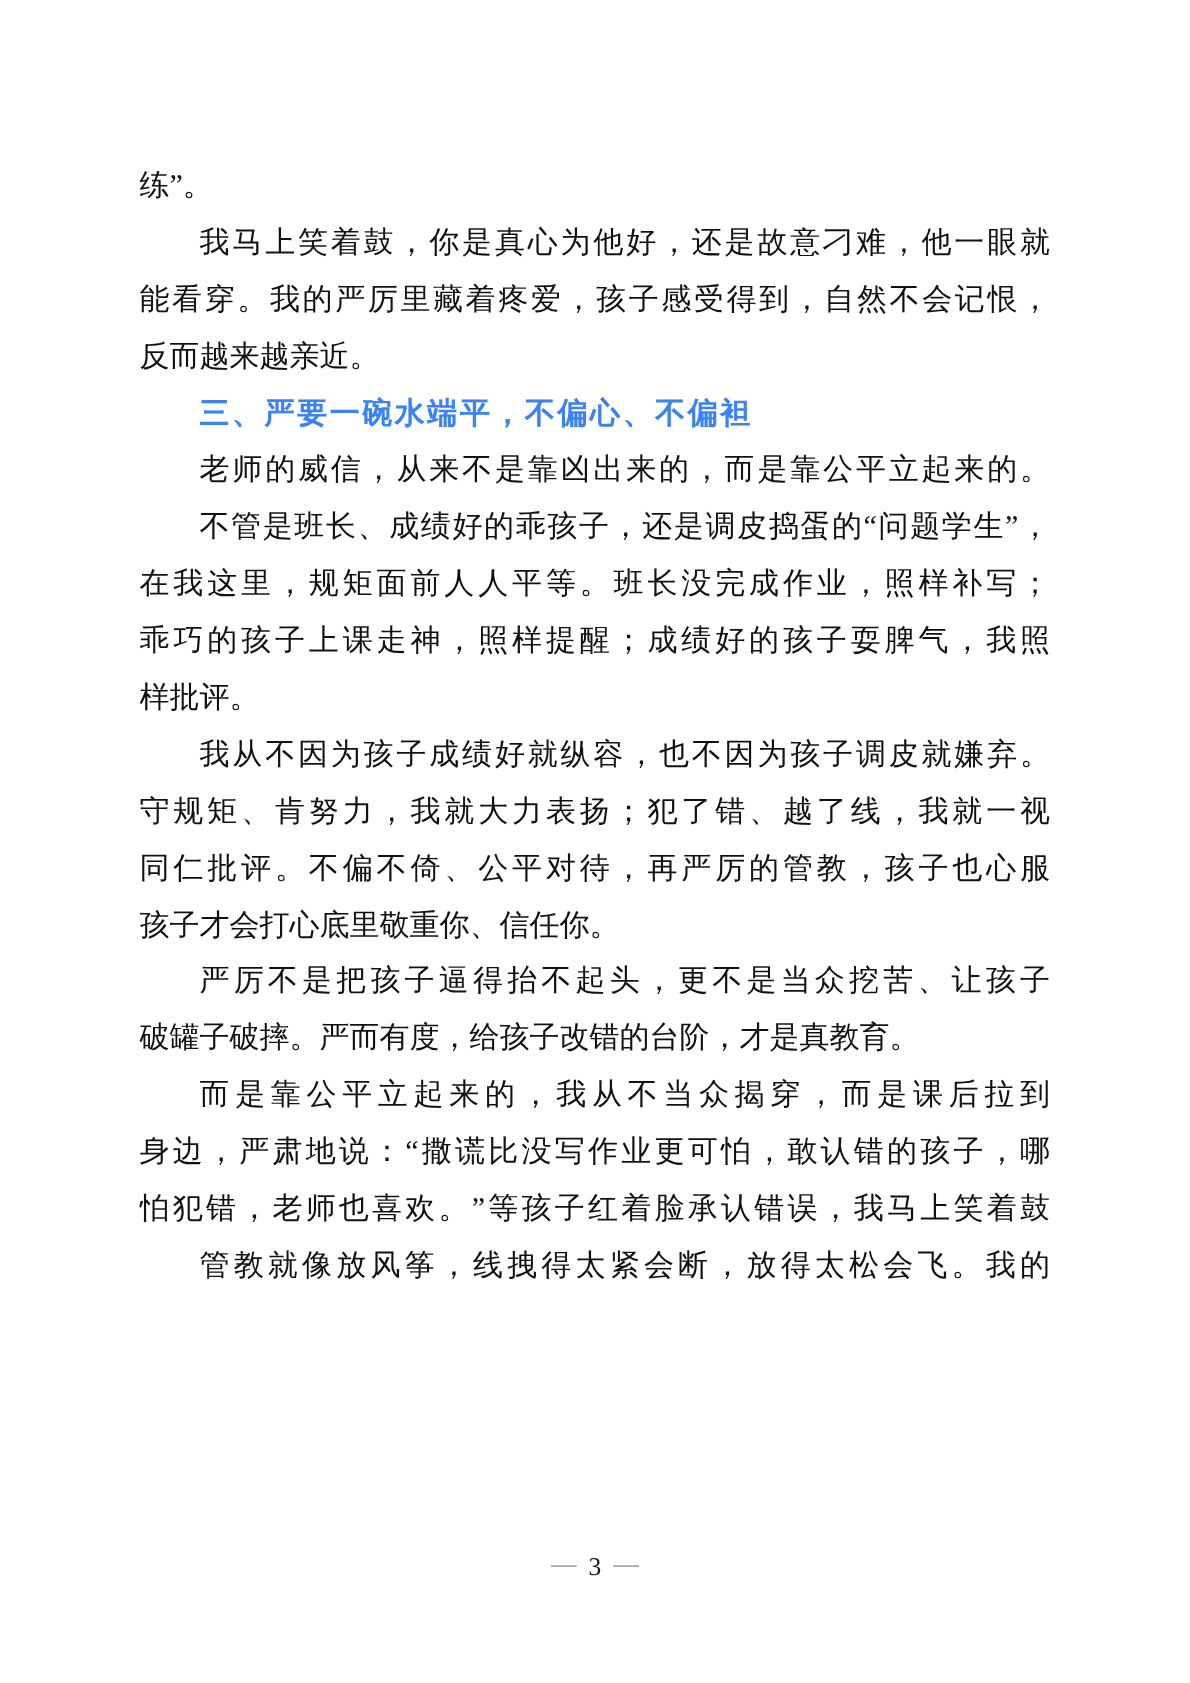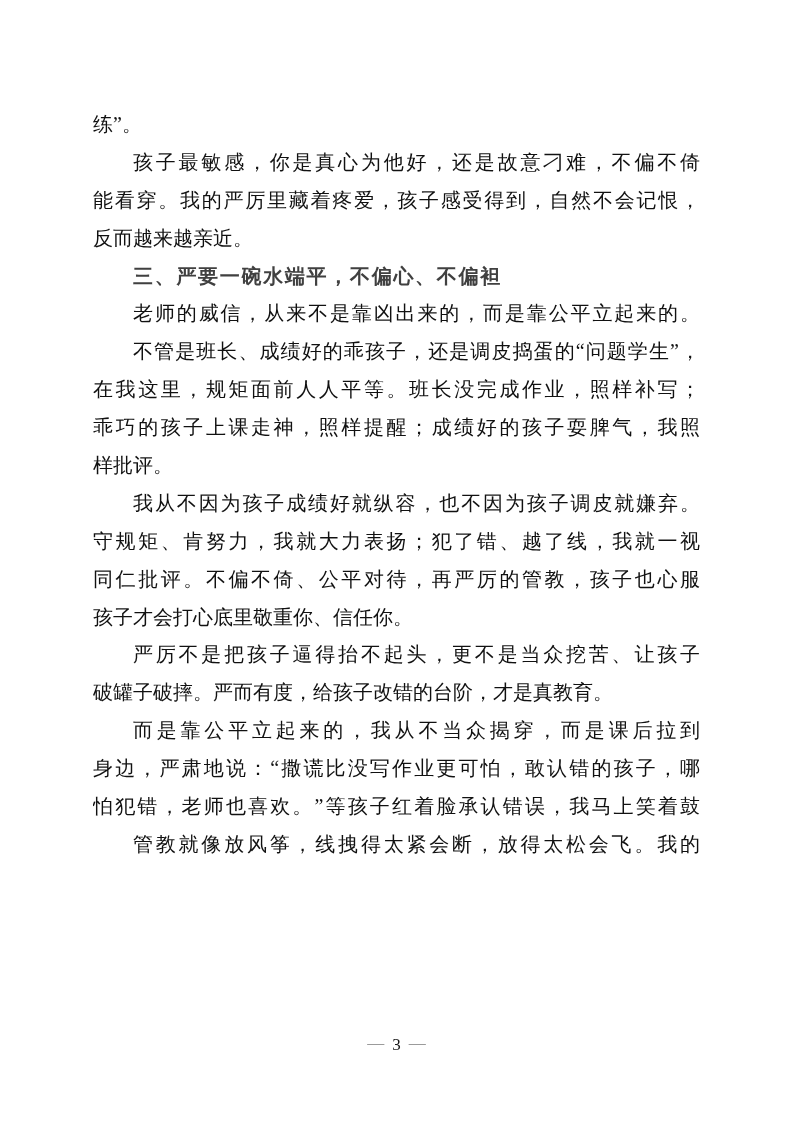--- a/index.html
+++ b/index.html
@@ -39,21 +39,21 @@
   }
   .line.continuation {
     text-indent: 0;
   }
   .line.heading {
     font-family: "Liberation Sans", "DejaVu Sans", sans-serif;
     font-weight: 700;
     letter-spacing: 1.7px;
     text-indent: 2em;
     text-align-last: left;
-    color: #404040;
+    color: #3b82f6;
   }
   .footer {
     position: absolute;
     left: 0;
     top: 1032px;
     width: 793px;
     text-align: center;
     font-family: "Liberation Serif", "DejaVu Serif", serif;
     font-size: 17px;
     line-height: 26px;
@@ -68,21 +68,21 @@
     margin: 0 8px;
     color: #1a1a1a;
   }
 </style>
 </head>
 <body>
 
 <div class="page">
   <div class="doc-body">
       <div class="line continuation">练”。</div>
-      <div class="line paragraph first stretch">孩子最敏感，你是真心为他好，还是故意刁难，不偏不倚</div>
+      <div class="line paragraph first stretch">我马上笑着鼓，你是真心为他好，还是故意刁难，他一眼就</div>
       <div class="line paragraph stretch">能看穿。我的严厉里藏着疼爱，孩子感受得到，自然不会记恨，</div>
       <div class="line paragraph">反而越来越亲近。</div>
       <div class="line heading first">三、严要一碗水端平，不偏心、不偏袒</div>
       <div class="line paragraph first stretch">老师的威信，从来不是靠凶出来的，而是靠公平立起来的。</div>
       <div class="line paragraph first stretch">不管是班长、成绩好的乖孩子，还是调皮捣蛋的“问题学生”，</div>
       <div class="line paragraph stretch">在我这里，规矩面前人人平等。班长没完成作业，照样补写；</div>
       <div class="line paragraph stretch">乖巧的孩子上课走神，照样提醒；成绩好的孩子耍脾气，我照</div>
       <div class="line paragraph">样批评。</div>
       <div class="line paragraph first stretch">我从不因为孩子成绩好就纵容，也不因为孩子调皮就嫌弃。</div>
       <div class="line paragraph stretch">守规矩、肯努力，我就大力表扬；犯了错、越了线，我就一视</div>

